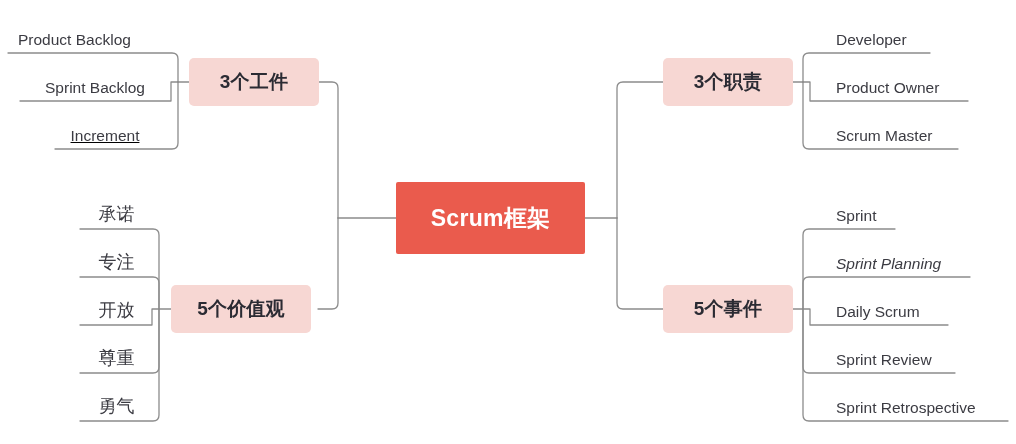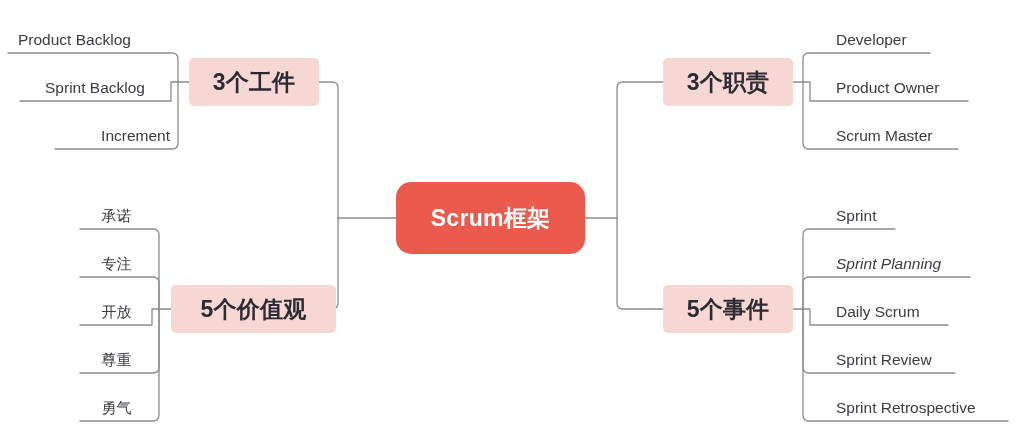--- a/index.html
+++ b/index.html
@@ -29,21 +29,21 @@
   }
 
   
   .root-node {
     position: absolute;
     left: 396px;
     top: 182px;
     width: 189px;
     height: 72px;
     background: #ea5b4d;
-    border-radius: 15px;
+    border-radius: 2px;
     display: flex;
     align-items: center;
     justify-content: center;
     box-sizing: border-box;
   }
   .root-node .root-label {
     color: #ffffff;
     font-size: 23px;
     font-weight: bold;
     letter-spacing: 0.3px;
@@ -56,50 +56,50 @@
     background: #f7d7d3;
     border-radius: 5px;
     display: flex;
     align-items: center;
     justify-content: center;
     box-sizing: border-box;
     height: 48px;
   }
   .branch-node .branch-label {
     color: #2b2b33;
-    font-size: 23px;
+    font-size: 19px;
     font-weight: bold;
     white-space: nowrap;
     letter-spacing: 0.2px;
   }
   .bn-artifacts { left: 189px; top: 58px;  width: 130px; }
-  .bn-values    { left: 171px; top: 285px; width: 165px; }
+  .bn-values    { left: 171px; top: 285px; width: 140px; }
   .bn-roles     { left: 663px; top: 58px;  width: 130px; text-align: right; }
   .bn-events    { left: 663px; top: 285px; width: 130px; }
 
   
   .leaf {
     position: absolute;
     display: flex;
     align-items: flex-end;
     box-sizing: border-box;
     height: 30px;
   }
   .leaf .leaf-label {
     color: #3b3b42;
     font-size: 15.5px;
     font-weight: normal;
     white-space: nowrap;
     line-height: 1;
     padding-bottom: 3px;
   }
-  .leaf.align-right { justify-content: flex-end; }
+  .leaf.align-right { justify-content: center; text-decoration: underline; }
   .leaf.align-left  { justify-content: flex-start; }
   .leaf.align-center{ justify-content: center; }
-  .leaf.cjk .leaf-label { font-size: 15px; margin-top: 40px; }
+  .leaf.cjk .leaf-label { font-size: 18px; margin-top: 40px; }
 </style>
 </head>
 <body>
 
 <div id="mindmap">
 
   <svg id="connectors" viewBox="0 0 1016 444" width="1016" height="444" xmlns="http://www.w3.org/2000/svg">
     <g fill="none" stroke="#8c8c8c" stroke-width="1.3" stroke-linecap="round" stroke-linejoin="round">
 
       <path d="M 396 218 L 338 218"></path>

